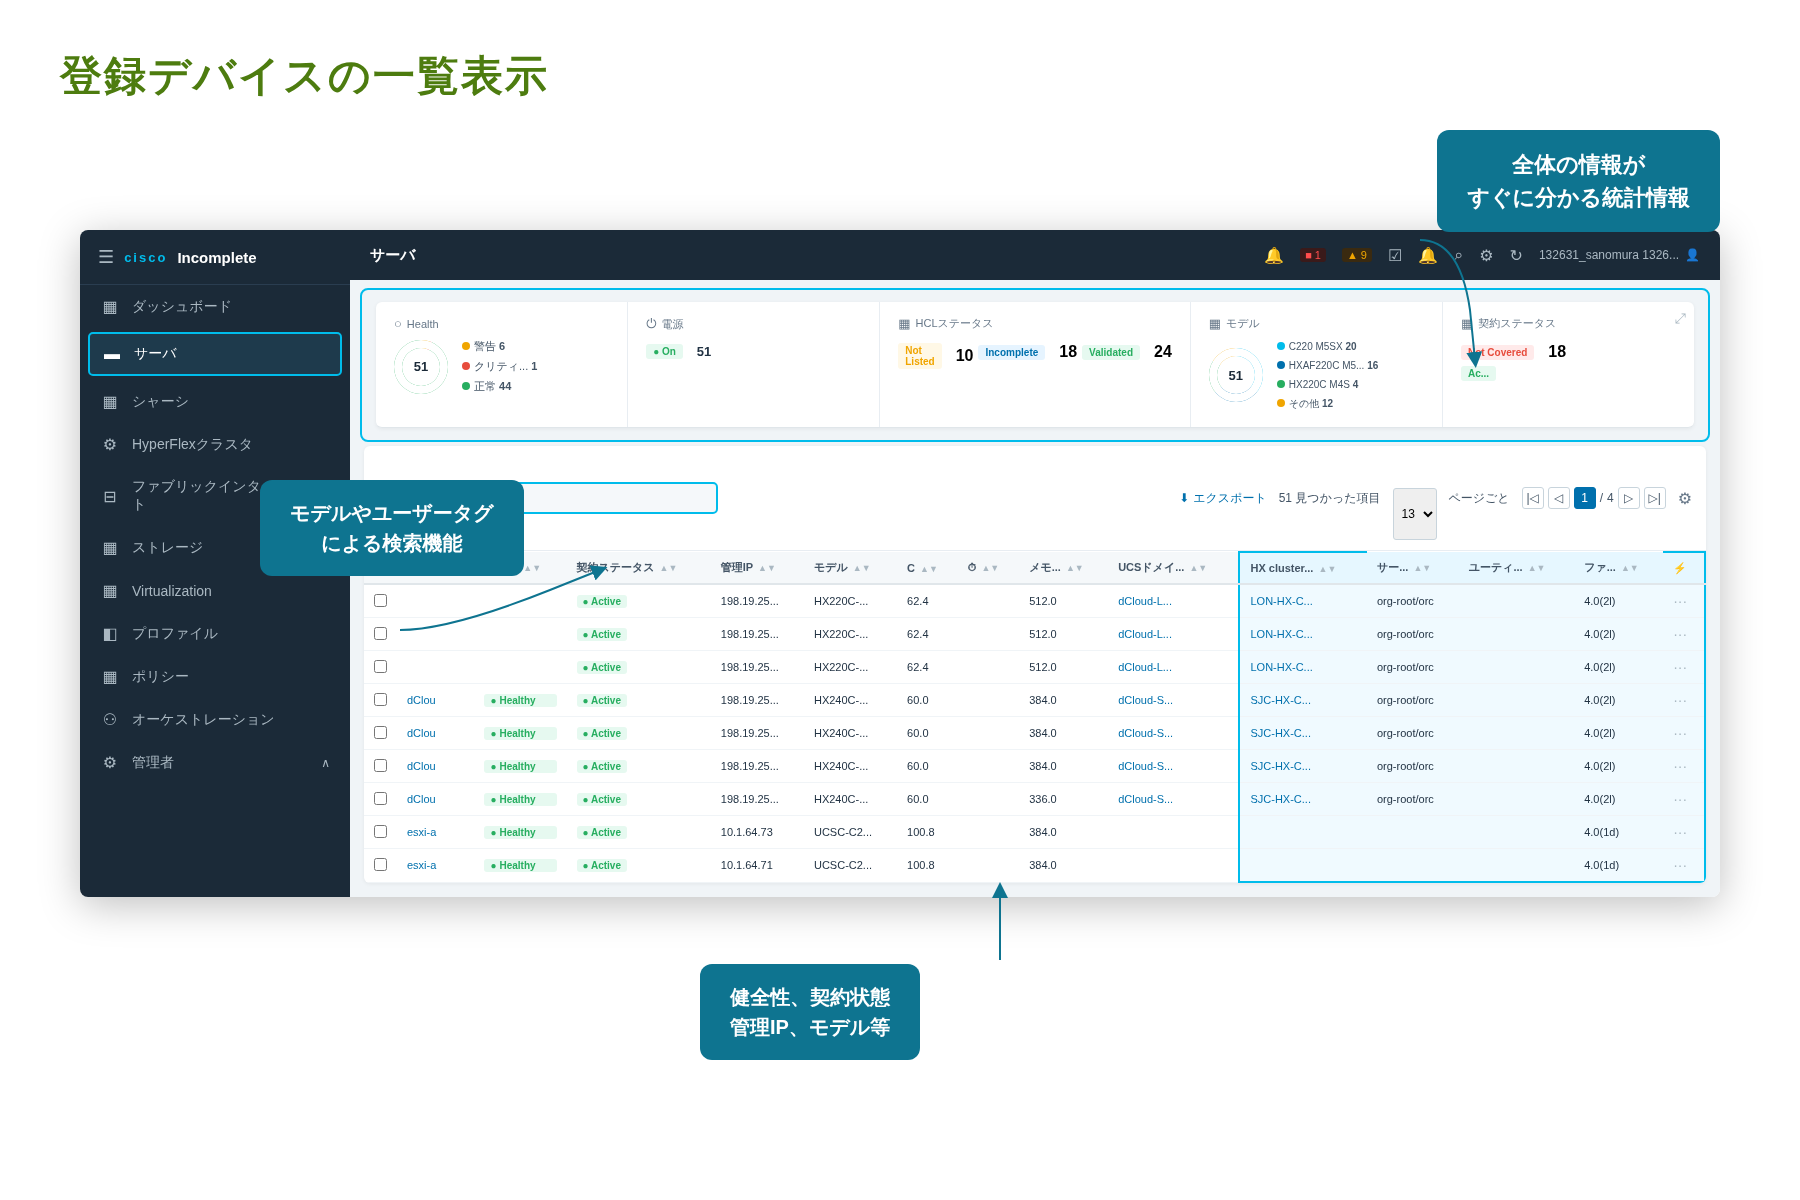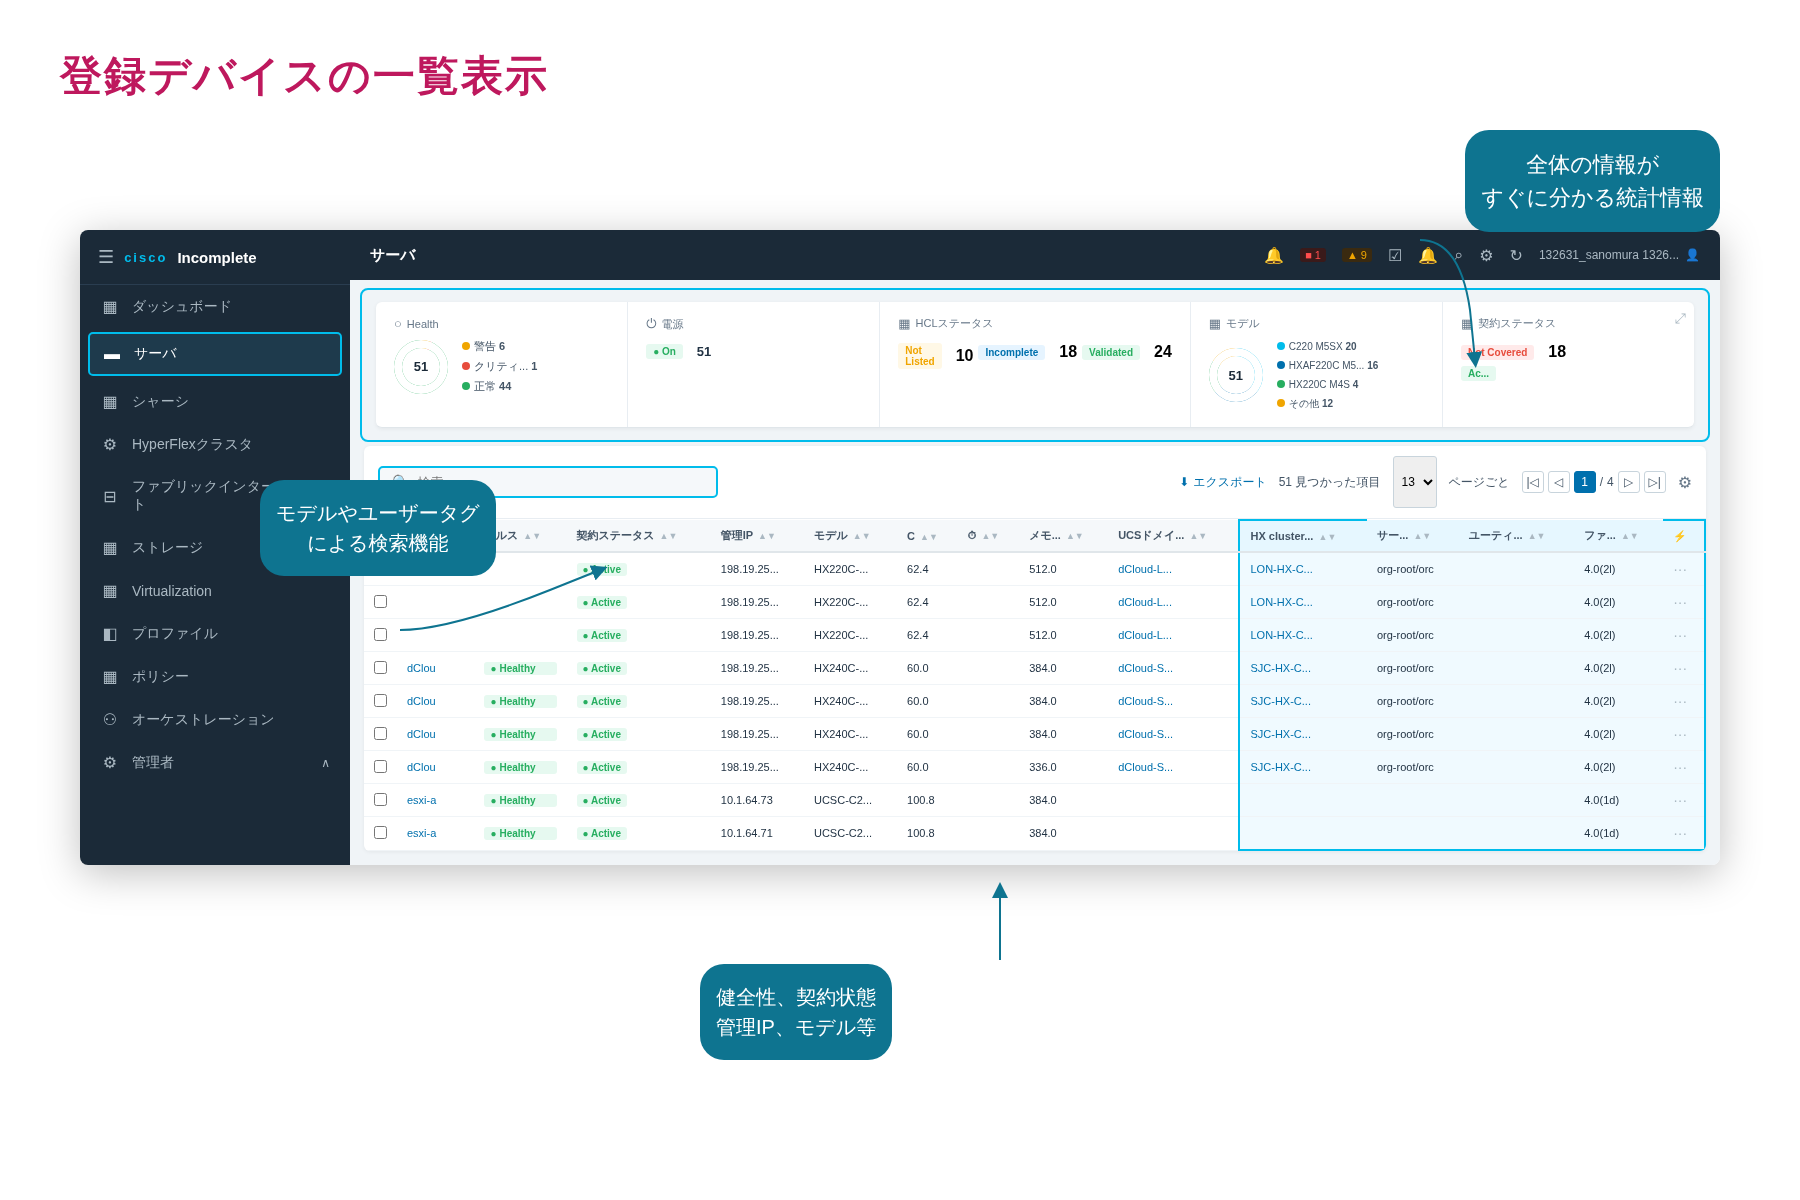--- a/index.html
+++ b/index.html
@@ -12,33 +12,33 @@
       overflow: hidden;
     }
 
     
     .page-title {
       position: absolute;
       top: 48px;
       left: 60px;
       font-size: 42px;
       font-weight: 900;
-      color: #be185d;
+      color: #4d7c0f;
       letter-spacing: 2px;
     }
 
     
     .callout {
       position: absolute;
       background: #0e7490;
       color: #fff;
-      border-radius: 24px;
-      padding: 18px 16px;
+      border-radius: 12px;
+      padding: 18px 30px;
       font-size: 22px;
-      font-weight: 400;
+      font-weight: 700;
       line-height: 1.5;
       z-index: 100;
     }
     .callout::after {
       content: '';
       position: absolute;
       border: 12px solid transparent;
     }
     .callout-top-right {
       top: 130px;
@@ -574,21 +574,21 @@
           <span class="search-icon">🔍</span>
           <input type="text" placeholder="検索" style="">
         </div>
 
         <div class="toolbar-right">
           <div class="export-btn">
             <span>⬇</span>
             <span>エクスポート</span>
           </div>
           <span>51 見つかった項目</span>
-          <select style="font-size:12px; border: 1px solid #c8d4dc; border-radius:3px; padding: 17px 4px;">
+          <select style="font-size:12px; border: 1px solid #c8d4dc; border-radius:3px; padding: 17px 4px; margin-top: 32px;">
             <option>13</option>
             <option>25</option>
             <option>50</option>
           </select>
           <span>ページごと</span>
           <div class="pagination">
             <span class="page-btn">|◁</span>
             <span class="page-btn">◁</span>
             <span class="page-btn active">1</span>
             <span>/</span>

